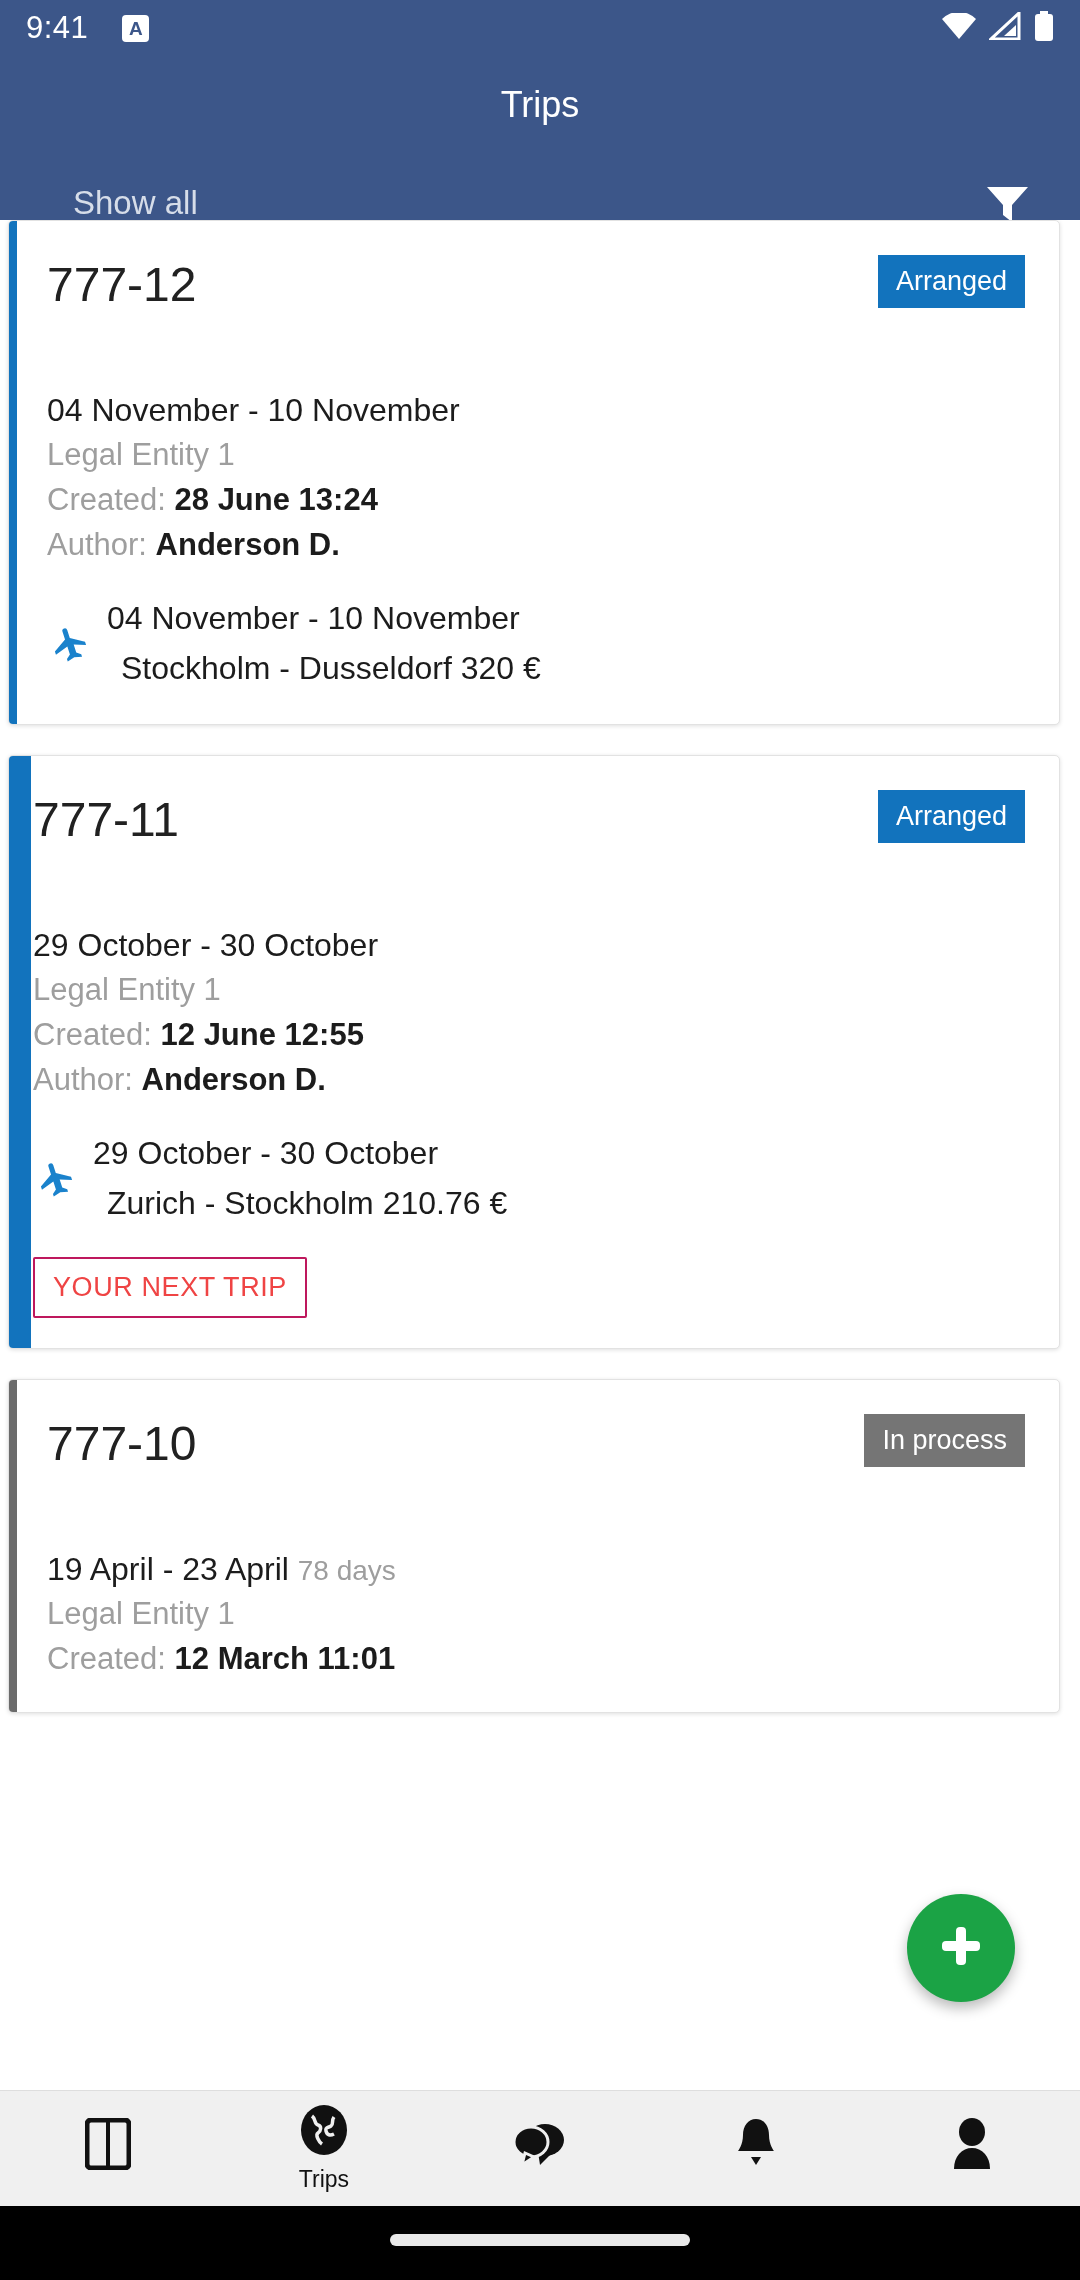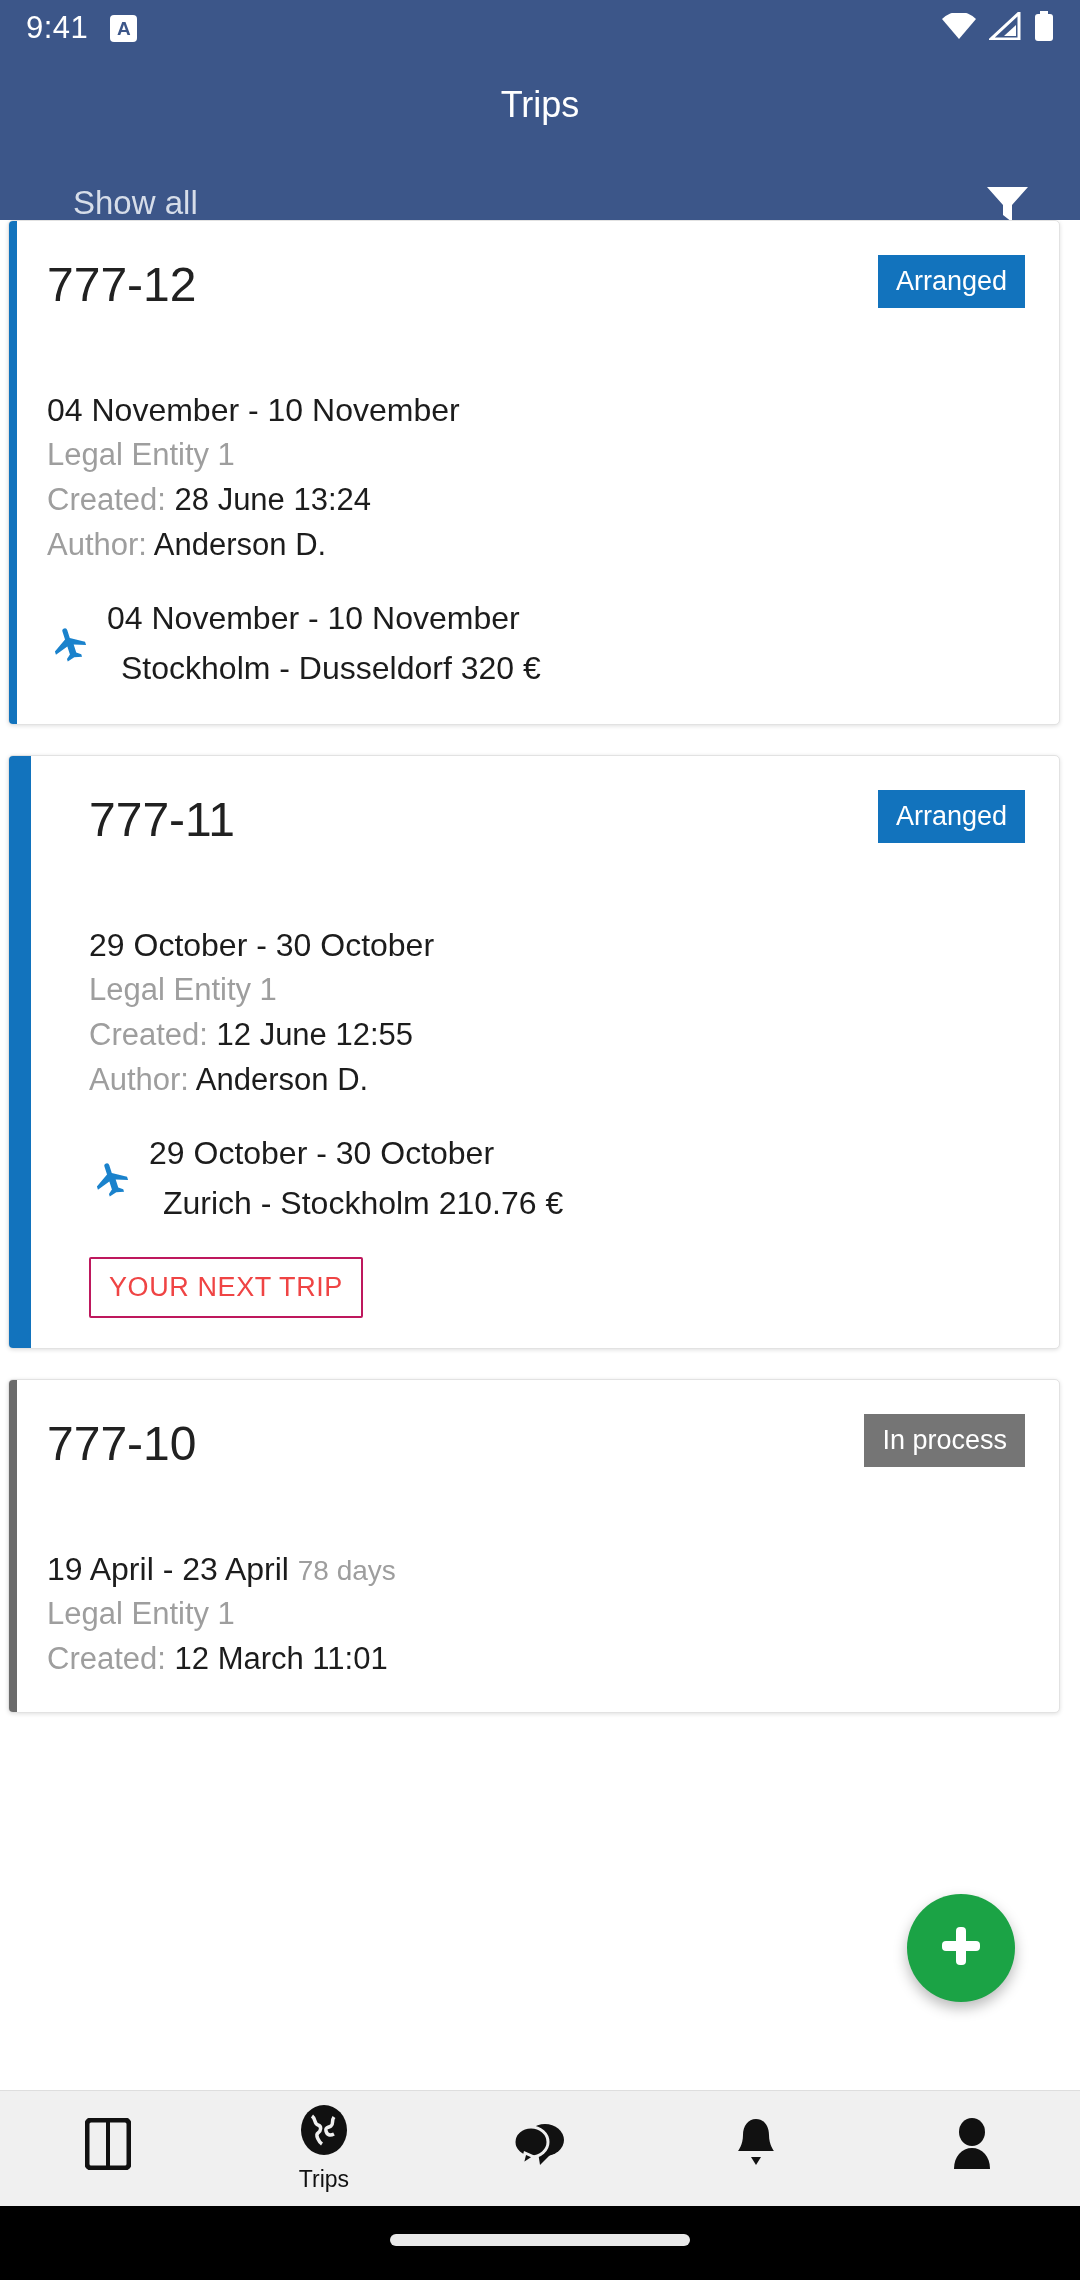--- a/index.html
+++ b/index.html
@@ -8,21 +8,21 @@
     font-family:"Liberation Sans", sans-serif;
     background:#ffffff;
     overflow:hidden;
     position:relative;
   }
 
   
   #status-bar{
     position:absolute; top:0; left:0; width:1080px; height:56px;
     background:#3c5689;
-    display:flex; align-items:center; padding:16px 26px;
+    display:flex; align-items:center; padding:16px 26px;gap:12px;
   }
   #status-bar .clock{
     color:#ffffff; font-size:31px; letter-spacing:.5px;
   }
   .sb-a-badge{
     margin-left:22px; width:27px; height:27px; background:#ffffff;
     border-radius:4px; color:#3c5689; font-size:19px; font-weight:bold;
     display:flex; align-items:center; justify-content:center; line-height:1;
   }
   .sb-right{ margin-left:auto; display:flex; align-items:center; gap:13px; }
@@ -71,21 +71,21 @@
   .status-badge{
     margin-left:auto; color:#ffffff; font-size:27px;
     padding:11px 18px; border-radius:0; white-space:nowrap;
   }
 
   .card-meta{ margin-top:78px; }
   .meta-dates{ font-size:32px; color:#1c1c1c; line-height:1.45; }
   .meta-dates .days{ color:#9e9e9e; font-size:28px; }
   .meta-entity{ font-size:31px; color:#9e9e9e; line-height:1.45; }
   .meta-line{ font-size:31px; color:#9e9e9e; line-height:1.45; }
-  .meta-line b{ color:#1c1c1c; font-weight:normal; }
+  .meta-line b{ color:#1c1c1c; font-weight:bold; }
 
   .segment{
     margin-top:26px; display:flex; align-items:center;
   }
   .segment .plane{
     width:46px; min-width:46px; display:flex; align-items:center;
     justify-content:center; margin-right:14px;
   }
   .segment-text{ font-size:32px; color:#1c1c1c; line-height:1.56; }
   .segment-text .seg-route{ padding-left:14px; display:block; }
@@ -199,21 +199,21 @@
         <span class="segment-text">
           <span>04 November - 10 November</span>
           <span class="seg-route">Stockholm - Dusseldorf 320 €</span>
         </span>
       </div>
     </div>
   </div>
 
   <div class="trip-card">
     <div class="accent" style="width:22px;background:#1273bd;"></div>
-    <div class="card-inner" style="padding-left:80px;">
+    <div class="card-inner" style="padding-left:24px;">
       <div class="card-top">
         <div class="trip-number">777-11</div>
         <div class="status-badge" style="background:#1273bd;">Arranged</div>
       </div>
       <div class="card-meta">
         <div class="meta-dates">
           <span>29 October - 30 October</span>
         </div>
         <div class="meta-entity">Legal Entity 1</div>
         <div class="meta-line">

